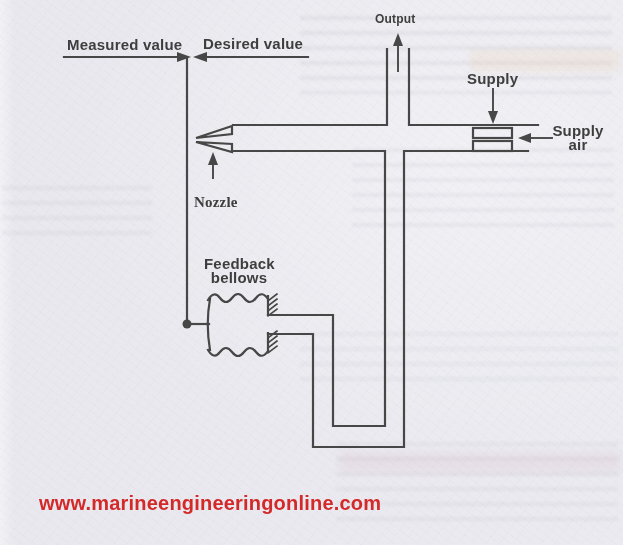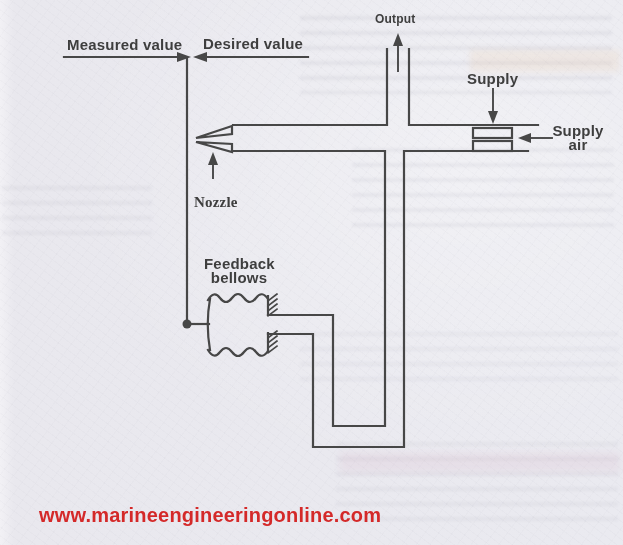--- a/index.html
+++ b/index.html
@@ -48,21 +48,20 @@
     line-height:14px;
   }
   .label.center{text-align:center;white-space:normal;}
   .watermark{
     position:absolute;
     left:39px;top:492px;
     font-size:20px;
     font-weight:700;
     color:#d42929;
     letter-spacing:.2px;
-    margin-top:12px;
   }
 </style>
 </head>
 <body>
 
 <div class="page">
 
   <div class="noise"></div>
 
   <div class="ghost" style="left:300px;top:16px;width:312px;height:78px;"></div>

